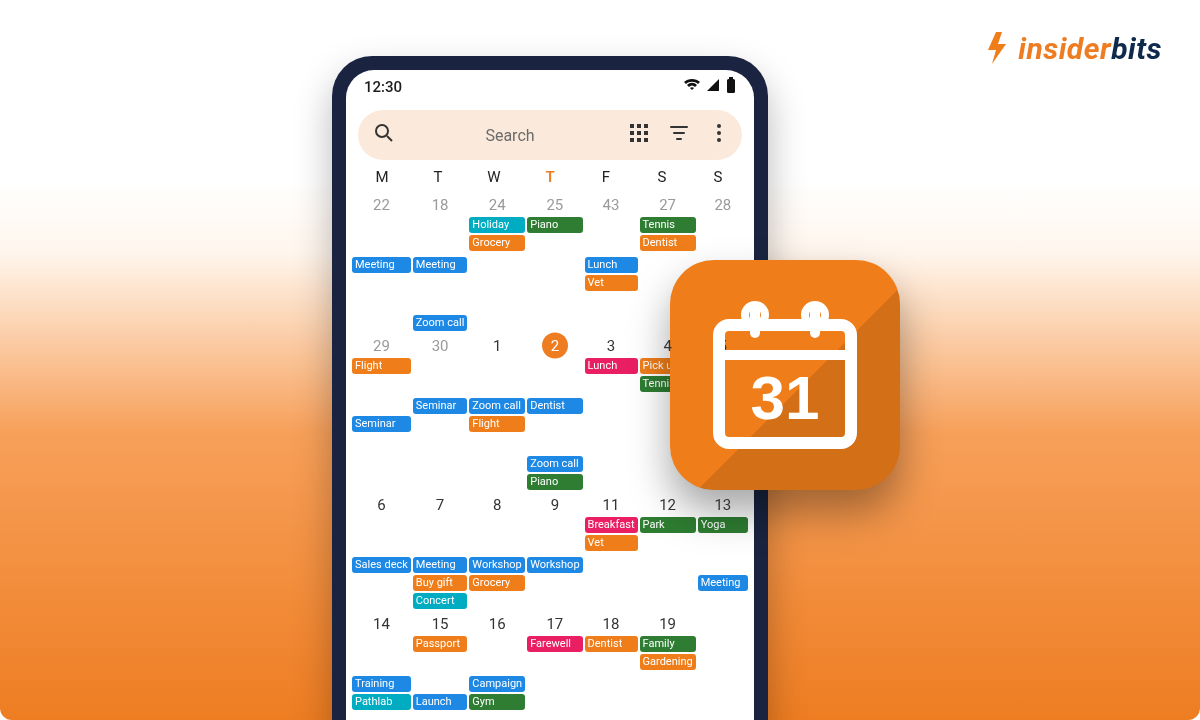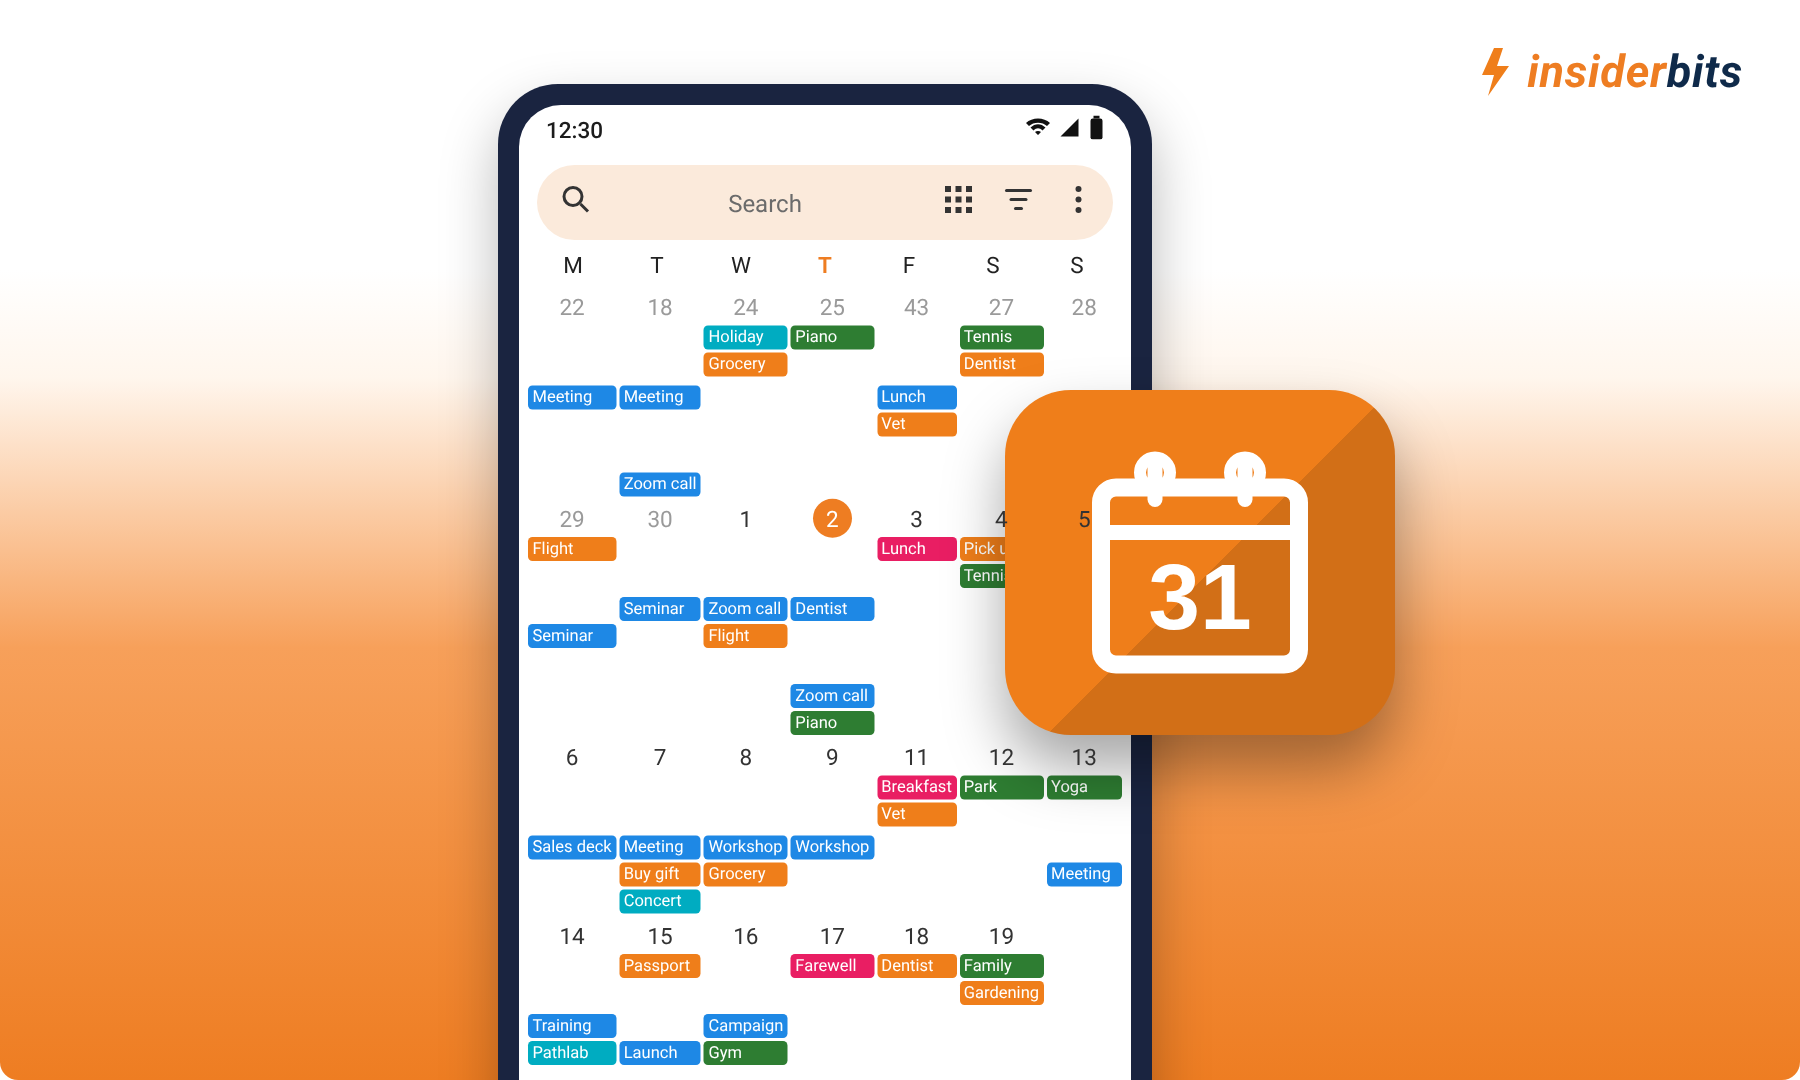--- a/index.html
+++ b/index.html
@@ -97,21 +97,21 @@
   }
   .c-blue   { background:#1e88e5;margin-top:40px; }
   .c-cyan   { background:#00acc1; }
   .c-green  { background:#2e7d32; }
   .c-orange { background:#ef7e1a; }
   .c-pink   { background:#e91e63; }
 
   
   .app-icon {
     position:absolute; left: 670px; top: 260px;
-    width: 260px; height: 230px; border-radius: 44px;
+    width: 230px; height: 230px; border-radius: 44px;
     background: #ef7e1a;
     box-shadow: 0 22px 40px rgba(0,0,0,0.35);
     display:flex; align-items:center; justify-content:center;
     overflow:hidden;
   }
   .app-icon::after{
     content:"";
     position:absolute; left:0; top:0; width:280px; height:280px;
     background: linear-gradient(135deg, rgba(255,255,255,0) 46%, rgba(0,0,0,0.12) 46%);
   }

